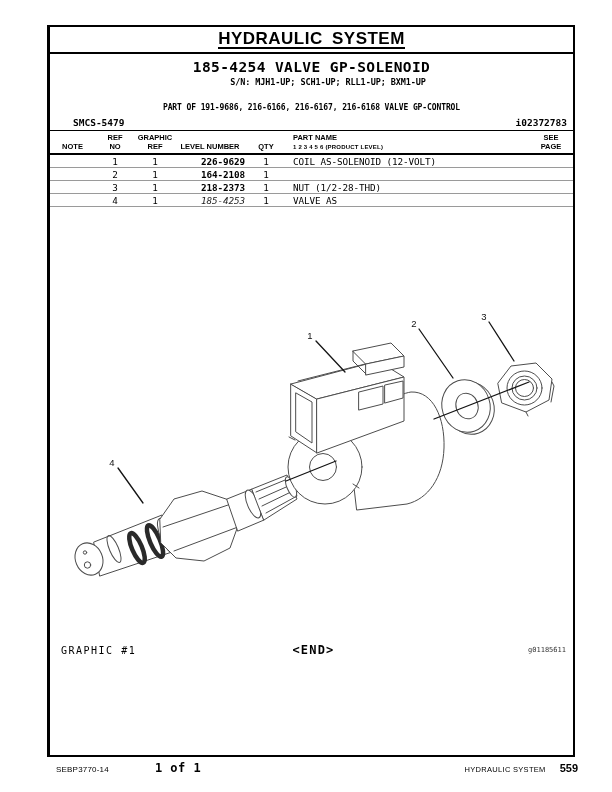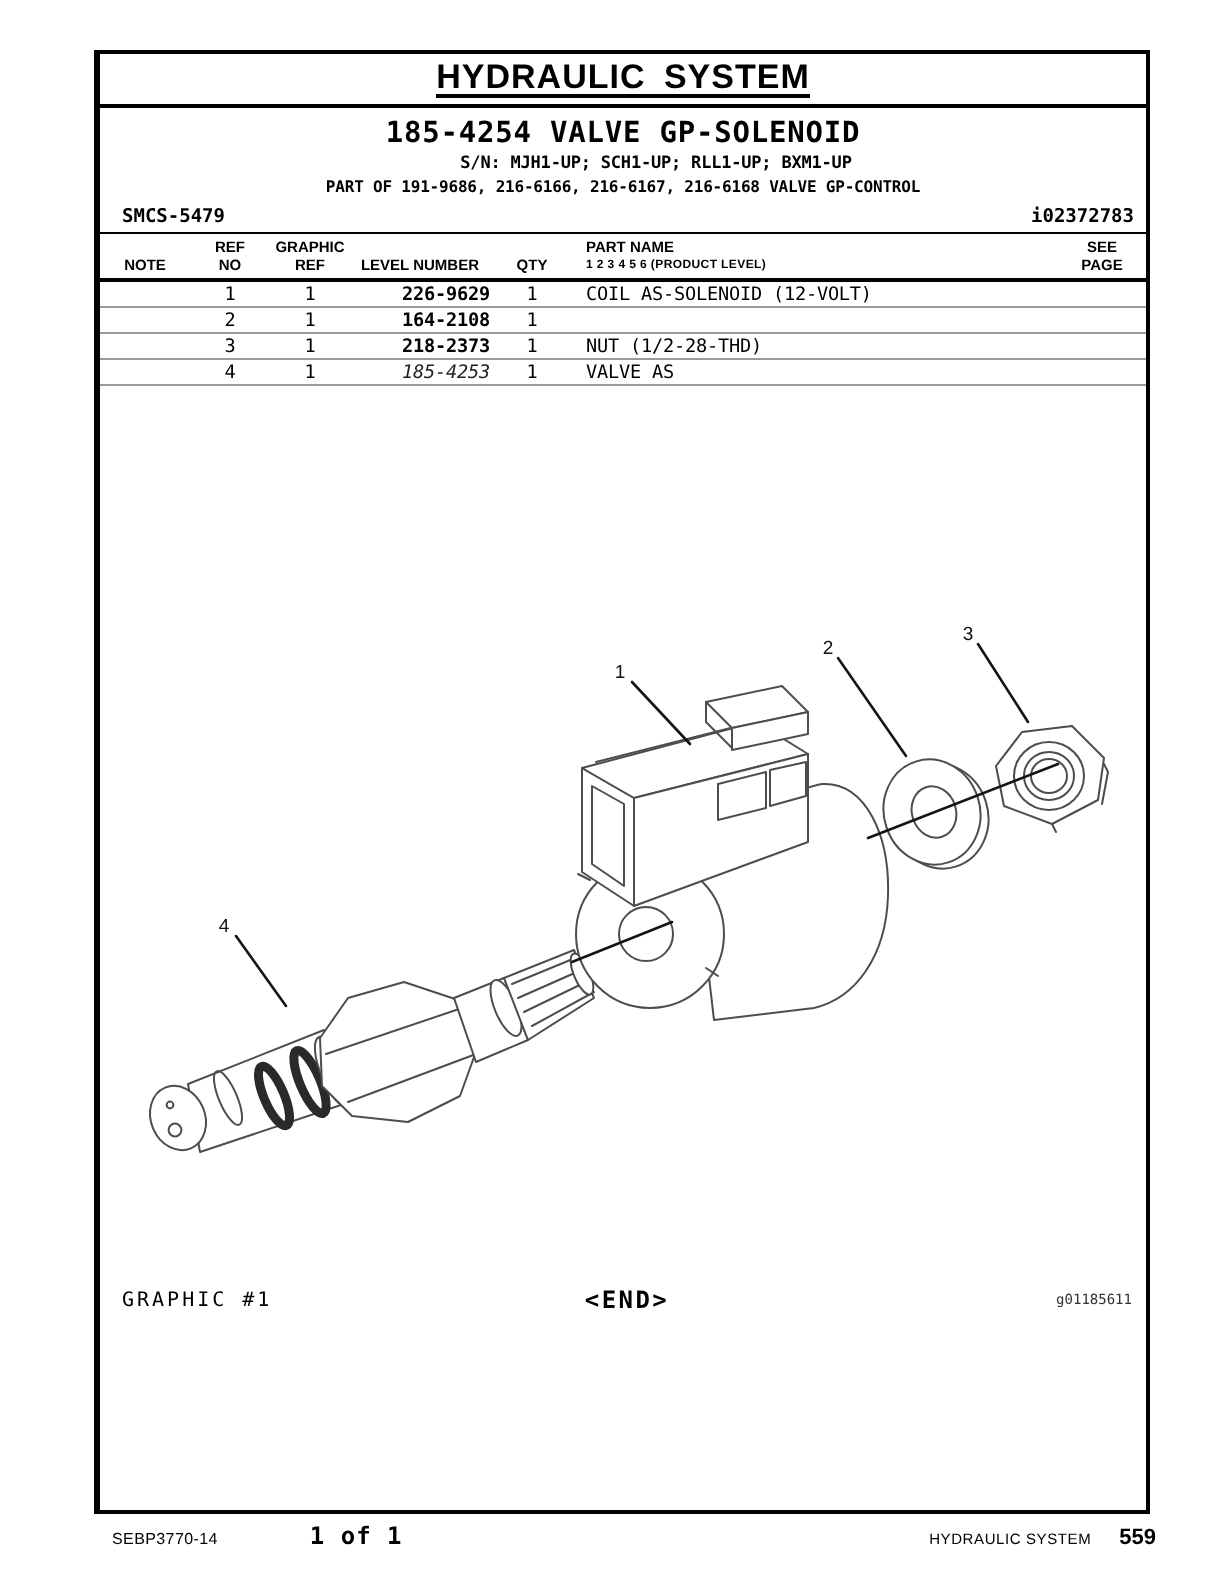--- a/index.html
+++ b/index.html
@@ -15,24 +15,24 @@
     border:2px solid #000; border-left-width:3px; box-sizing:border-box;
     background:transparent;
   }
   .title-bar { border-bottom:2px solid #000; text-align:center; padding:3px 0 3px; }
   .title-text {
     font-weight:bold; font-size:17px; letter-spacing:.5px; word-spacing:4px;
     border-bottom:2px solid #000; padding-bottom:0px; display:inline-block; line-height:17px;
   }
   .part-title { text-align:center; margin-top:5px; font-weight:bold; font-size:14.5px; letter-spacing:.4px; }
   .sn-line    { text-align:center; margin-top:2px; font-weight:bold; font-size:8.5px; letter-spacing:-0.1px;padding-left:33px; }
-  .partof-line{ text-align:center; margin-top:2px; font-weight:bold; font-size:8px;  letter-spacing:-0.1px; }
+  .partof-line{ text-align:center; margin-top:16px; font-weight:bold; font-size:8px;  letter-spacing:-0.1px; }
   .smcs-row {
     display:flex; justify-content:space-between; align-items:baseline;
-    padding:3px 6px 2px 11px; font-weight:bold; font-size:9.5px;
+    padding:3px 6px 2px 23px; font-weight:bold; font-size:9.5px;
     border-bottom:1px solid #000; margin-top:2px;
   }
 
   
   .thead { display:flex; align-items:flex-end; border-bottom:2px solid #000;
            font-weight:bold; font-size:7.5px; line-height:8.5px; padding:3px 0 2px; }
   .thead .l1 { min-height:8.5px; }
   .trow  { display:flex; align-items:center; font-size:9.3px; letter-spacing:-0.1px;
            border-bottom:1px solid #9a9a9a; height:12px; }
   .c-note   { width:45px; text-align:center; }

